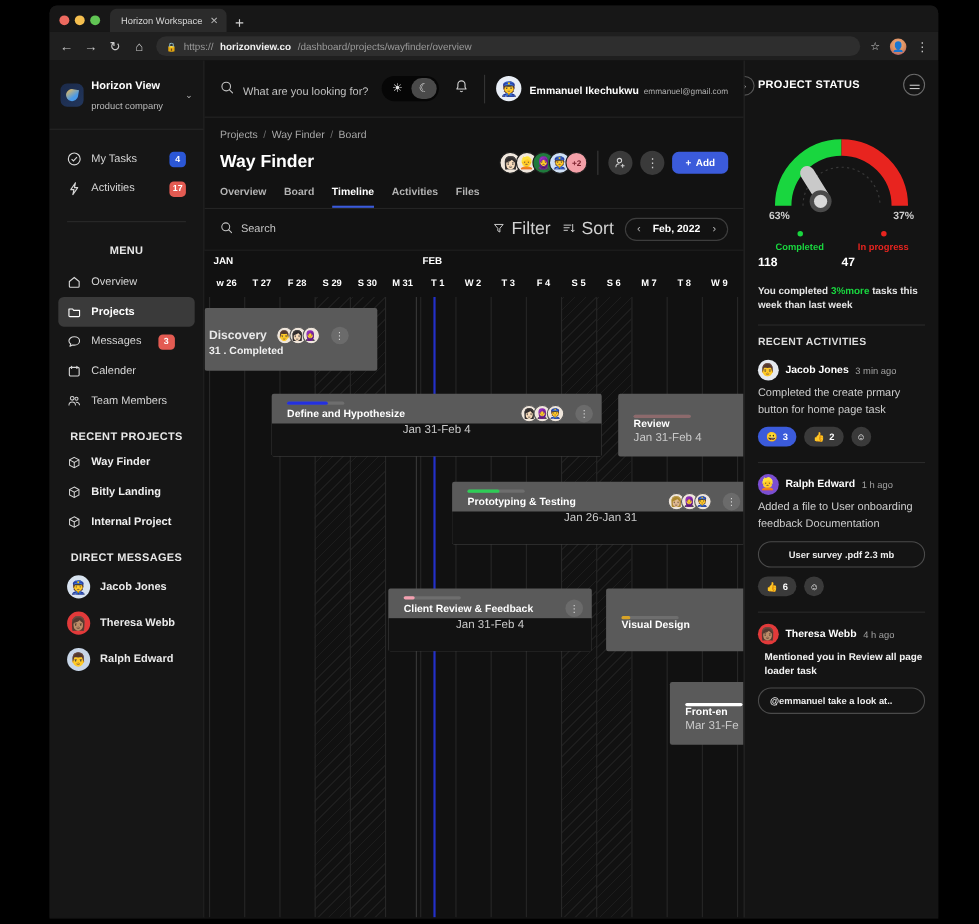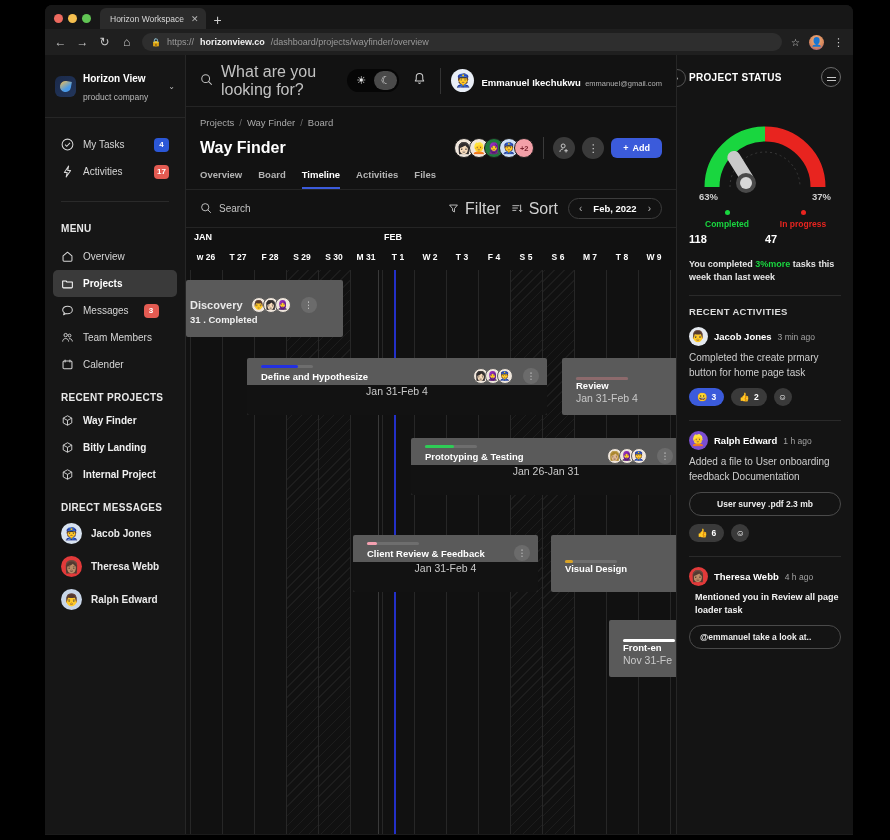--- a/index.html
+++ b/index.html
@@ -82,27 +82,27 @@
   .nav-item .ico { width: 13px; height: 13px; flex-shrink: 0; display:flex; align-items:center; justify-content:center; }
   .nav-item .ico svg { display: block; }
   .nav-label { flex: 1; }
   .badge {
     min-width: 15px; height: 14px; border-radius: 4px; font-size: 8px; font-weight: bold;
     color: #fff; display: flex; align-items: center; justify-content: center; padding: 0 3px;
   }
   .badge.blue { background: #2b57d6; }
   .badge.red { background: #e35b52; }
   .divider { height: 1px; background: #2a2a2a; margin: 7px 16px; }
-  .sec-title { font-size: 10px; font-weight: bold; color: #e8e8e8; letter-spacing: .3px; padding: 14px 16px 4px 16px; }
+  .sec-title { font-size: 10px; font-weight: bold; color: #e8e8e8; letter-spacing: .3px; padding: 14px 16px 4px 16px; text-align: center; }
   .dm-item { display: flex; align-items: center; gap: 9px; height: 33px; padding: 0 16px; font-size: 10px; color: #eaeaea; font-weight: bold; }
   .dm-av { width: 21px; height: 21px; border-radius: 50%; display: flex; align-items: center; justify-content: center; font-size: 12px; flex-shrink: 0; }
   
   .center { flex: 1; min-width: 0; display: flex; flex-direction: column; background: #121212; }
   .topbar { height: 52px; display: flex; align-items: center; padding: 0 14px; border-bottom: 1px solid #242424; gap: 10px; }
-  .searchwrap { flex: 1; display: flex; align-items: center; gap: 8px; font-size: 16px; color: #c2c2c2; }
+  .searchwrap { flex: 1; display: flex; align-items: flex-end; gap: 8px; font-size: 10px; color: #c2c2c2; }
   .theme-toggle { width: 52px; height: 23px; border-radius: 12px; background: #060606; display: flex; align-items: center; padding: 2px; gap: 1px; }
   .tt-half { width: 24px; height: 19px; border-radius: 10px; display: flex; align-items: center; justify-content: center; font-size: 11px; color: #e6e6e6; }
   .tt-half.on { background: #4a4a4a; }
   .bell { font-size: 13px; color: #cfcfcf; padding: 0 4px; }
   .vline { width: 1px; height: 26px; background: #333; }
   .profile { display: flex; align-items: center; gap: 7px; }
   .pf-av { width: 23px; height: 23px; border-radius: 50%; background: #e9eef6; display: flex; align-items: center; justify-content: center; font-size: 13px; }
   .pf-name { font-size: 9.5px; font-weight: bold; color: #fff; line-height: 1.3; }
   .pf-mail { font-size: 7.5px; color: #b0b0b0; line-height: 1.3; }
   
@@ -284,35 +284,35 @@
             <svg width="13" height="13" viewBox="0 0 14 14">
                 <path d="M7 2.3c2.9 0 5.2 1.8 5.2 4.1S9.9 10.5 7 10.5a7 7 0 01-1.6-.2l-2.6 1.2.8-2.1A3.9 3.9 0 011.8 6.4C1.8 4.1 4.1 2.3 7 2.3z" fill="none" stroke="#d6d6d6" stroke-width="1.1" stroke-linejoin="round"></path>
               </svg>
           </span>
           <span class="nav-label" style="flex:0 0 auto;margin-right:6px">Messages</span>
           <span class="badge red">3</span>
         </div>
         <div class="nav-item">
           <span class="ico">
             <svg width="13" height="13" viewBox="0 0 14 14">
+                <rect x="2.2" y="3.2" width="9.6" height="8.4" rx="1.2" fill="none" stroke="#d6d6d6" stroke-width="1.1"></rect>
+                <path d="M4.4 2.2v2M9.6 2.2v2" stroke="#d6d6d6" stroke-width="1.1" stroke-linecap="round"></path>
+              </svg>
+          </span>
+          <span class="nav-label">Calender</span>
+        </div>
+        <div class="nav-item">
+          <span class="ico">
+            <svg width="13" height="13" viewBox="0 0 14 14">
                 <circle cx="5" cy="4.4" r="1.8" fill="none" stroke="#d6d6d6" stroke-width="1"></circle>
                 <circle cx="9.2" cy="4.9" r="1.5" fill="none" stroke="#d6d6d6" stroke-width="1"></circle>
                 <path d="M1.8 11.4c0-2 1.4-3.3 3.2-3.3s3.2 1.3 3.2 3.3M8.6 8.3c1.7-.3 3.6.7 3.6 3" fill="none" stroke="#d6d6d6" stroke-width="1"></path>
               </svg>
           </span>
           <span class="nav-label">Team Members</span>
-        </div>
-        <div class="nav-item">
-          <span class="ico">
-            <svg width="13" height="13" viewBox="0 0 14 14">
-                <rect x="2.2" y="3.2" width="9.6" height="8.4" rx="1.2" fill="none" stroke="#d6d6d6" stroke-width="1.1"></rect>
-                <path d="M4.4 2.2v2M9.6 2.2v2" stroke="#d6d6d6" stroke-width="1.1" stroke-linecap="round"></path>
-              </svg>
-          </span>
-          <span class="nav-label">Calender</span>
         </div>
       </div>
 
       <div class="sec-title">RECENT PROJECTS</div>
       <div>
         <div class="nav-item">
           <span class="ico">
             <svg width="13" height="13" viewBox="0 0 14 14">
                 <path d="M7 1.9l4.6 2.5v5.2L7 12.1 2.4 9.6V4.4z" fill="none" stroke="#d6d6d6" stroke-width="1"></path>
                 <path d="M2.4 4.4L7 6.9l4.6-2.5M7 6.9v5.2" fill="none" stroke="#d6d6d6" stroke-width="1"></path>
@@ -575,21 +575,21 @@
                 <span class="tname">Visual Design</span>
               </div>
             </div>
             <div class="task" style="left: 423px; top: 340px; width: 130px; height: 57px;">
               <div class="pbar">
                 <i style="width: 100%; background: rgb(255, 255, 255);"></i>
               </div>
               <div class="trow">
                 <span class="tname">Front-en</span>
               </div>
-              <div class="tdate">Nov 31-Fe</div>
+              <div class="tdate">Mar 31-Fe</div>
             </div>
           </div>
       </div>
     </div>
 
     <div class="rpanel">
       <span class="collapse">›</span>
       <div class="rp-head">
         <span class="rp-title">PROJECT STATUS</span>
         <span class="rp-menu">

